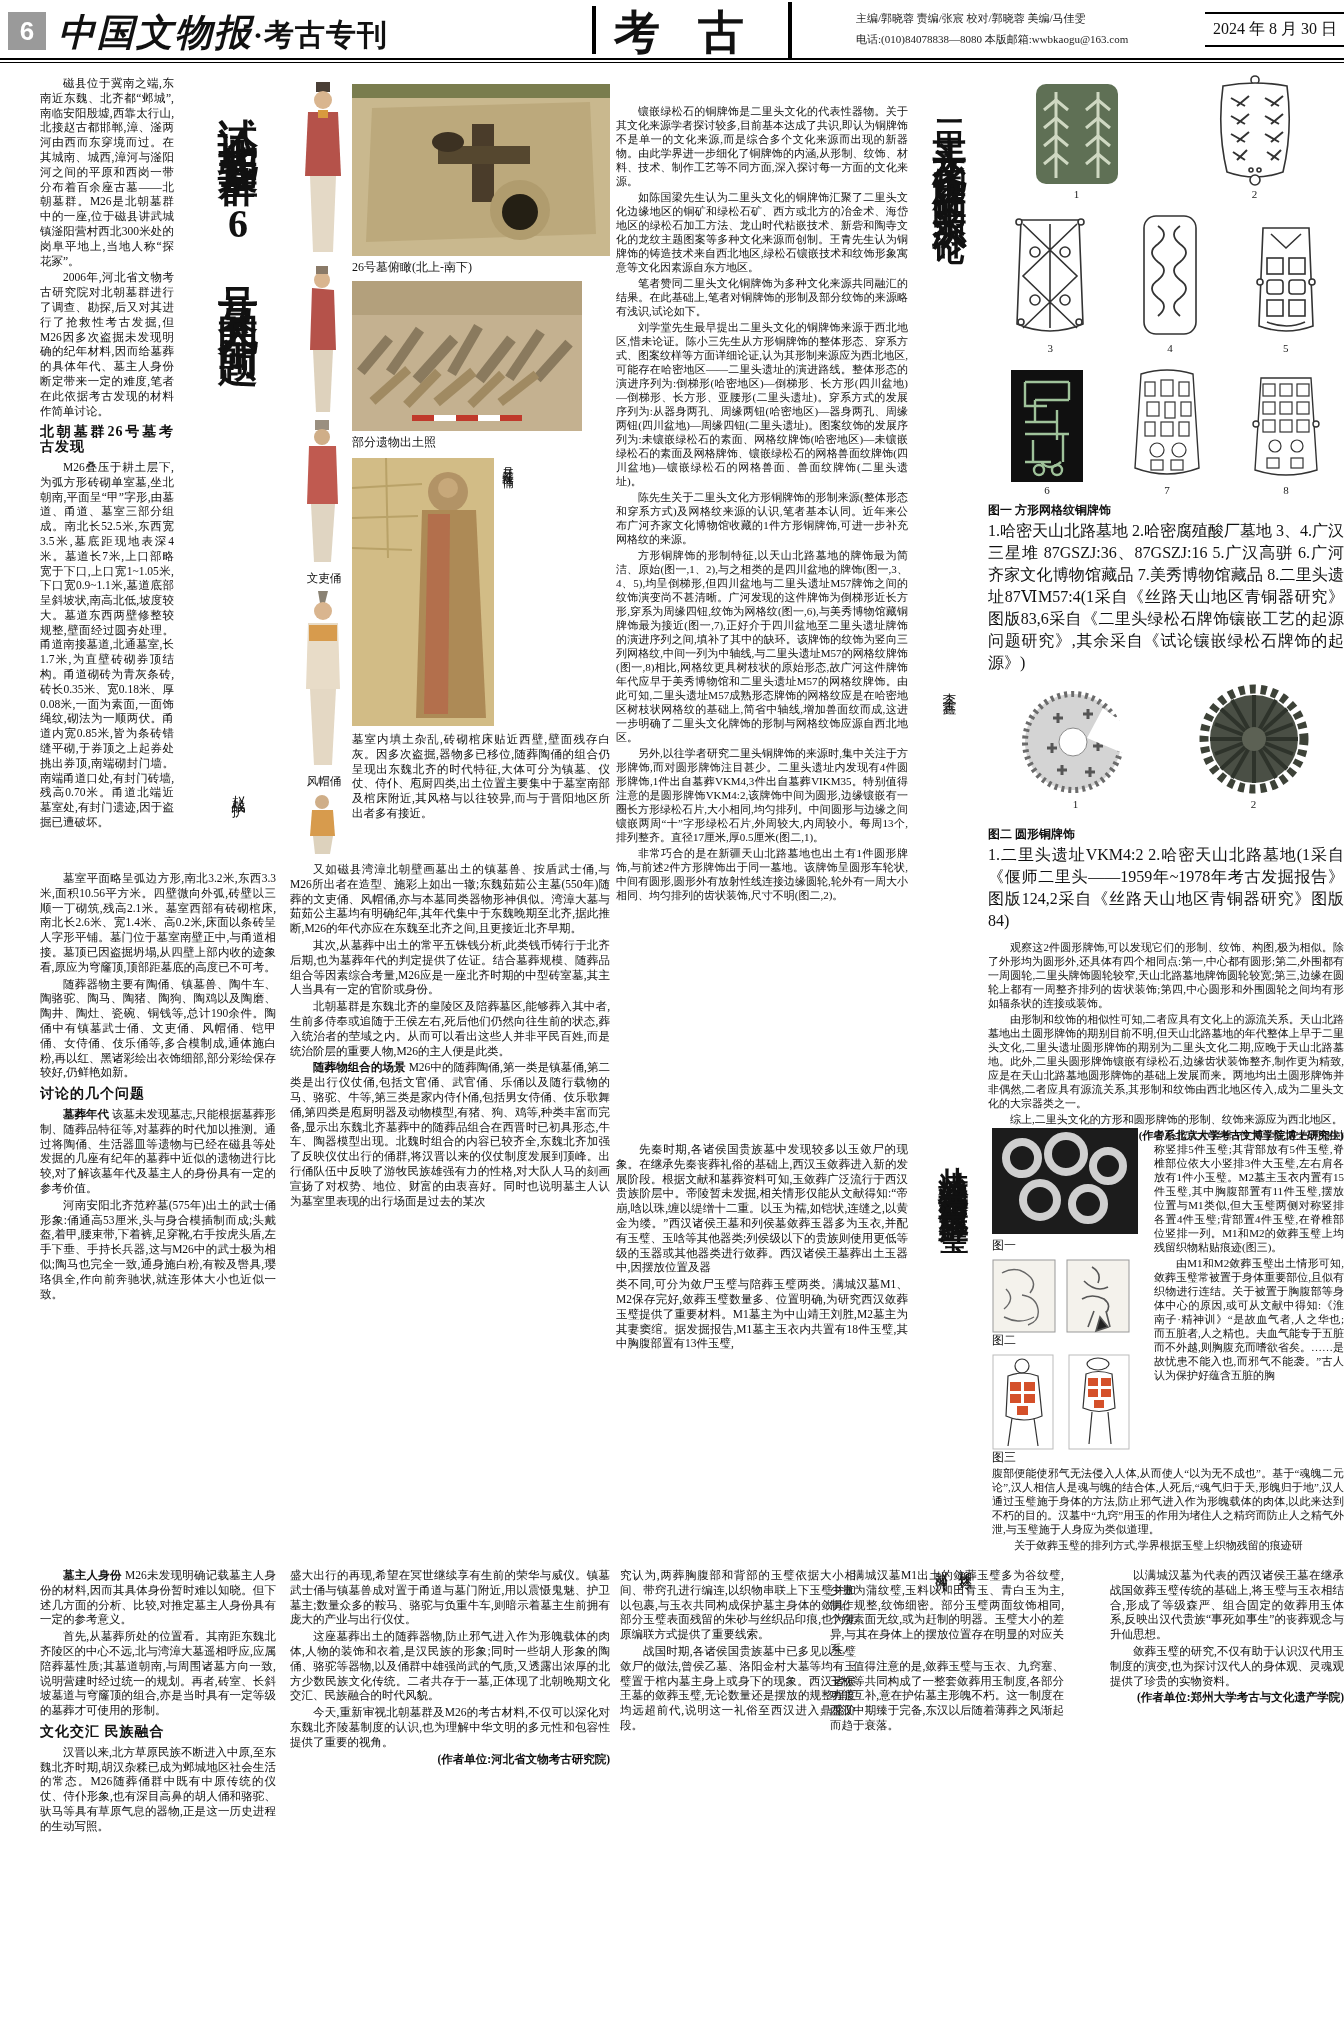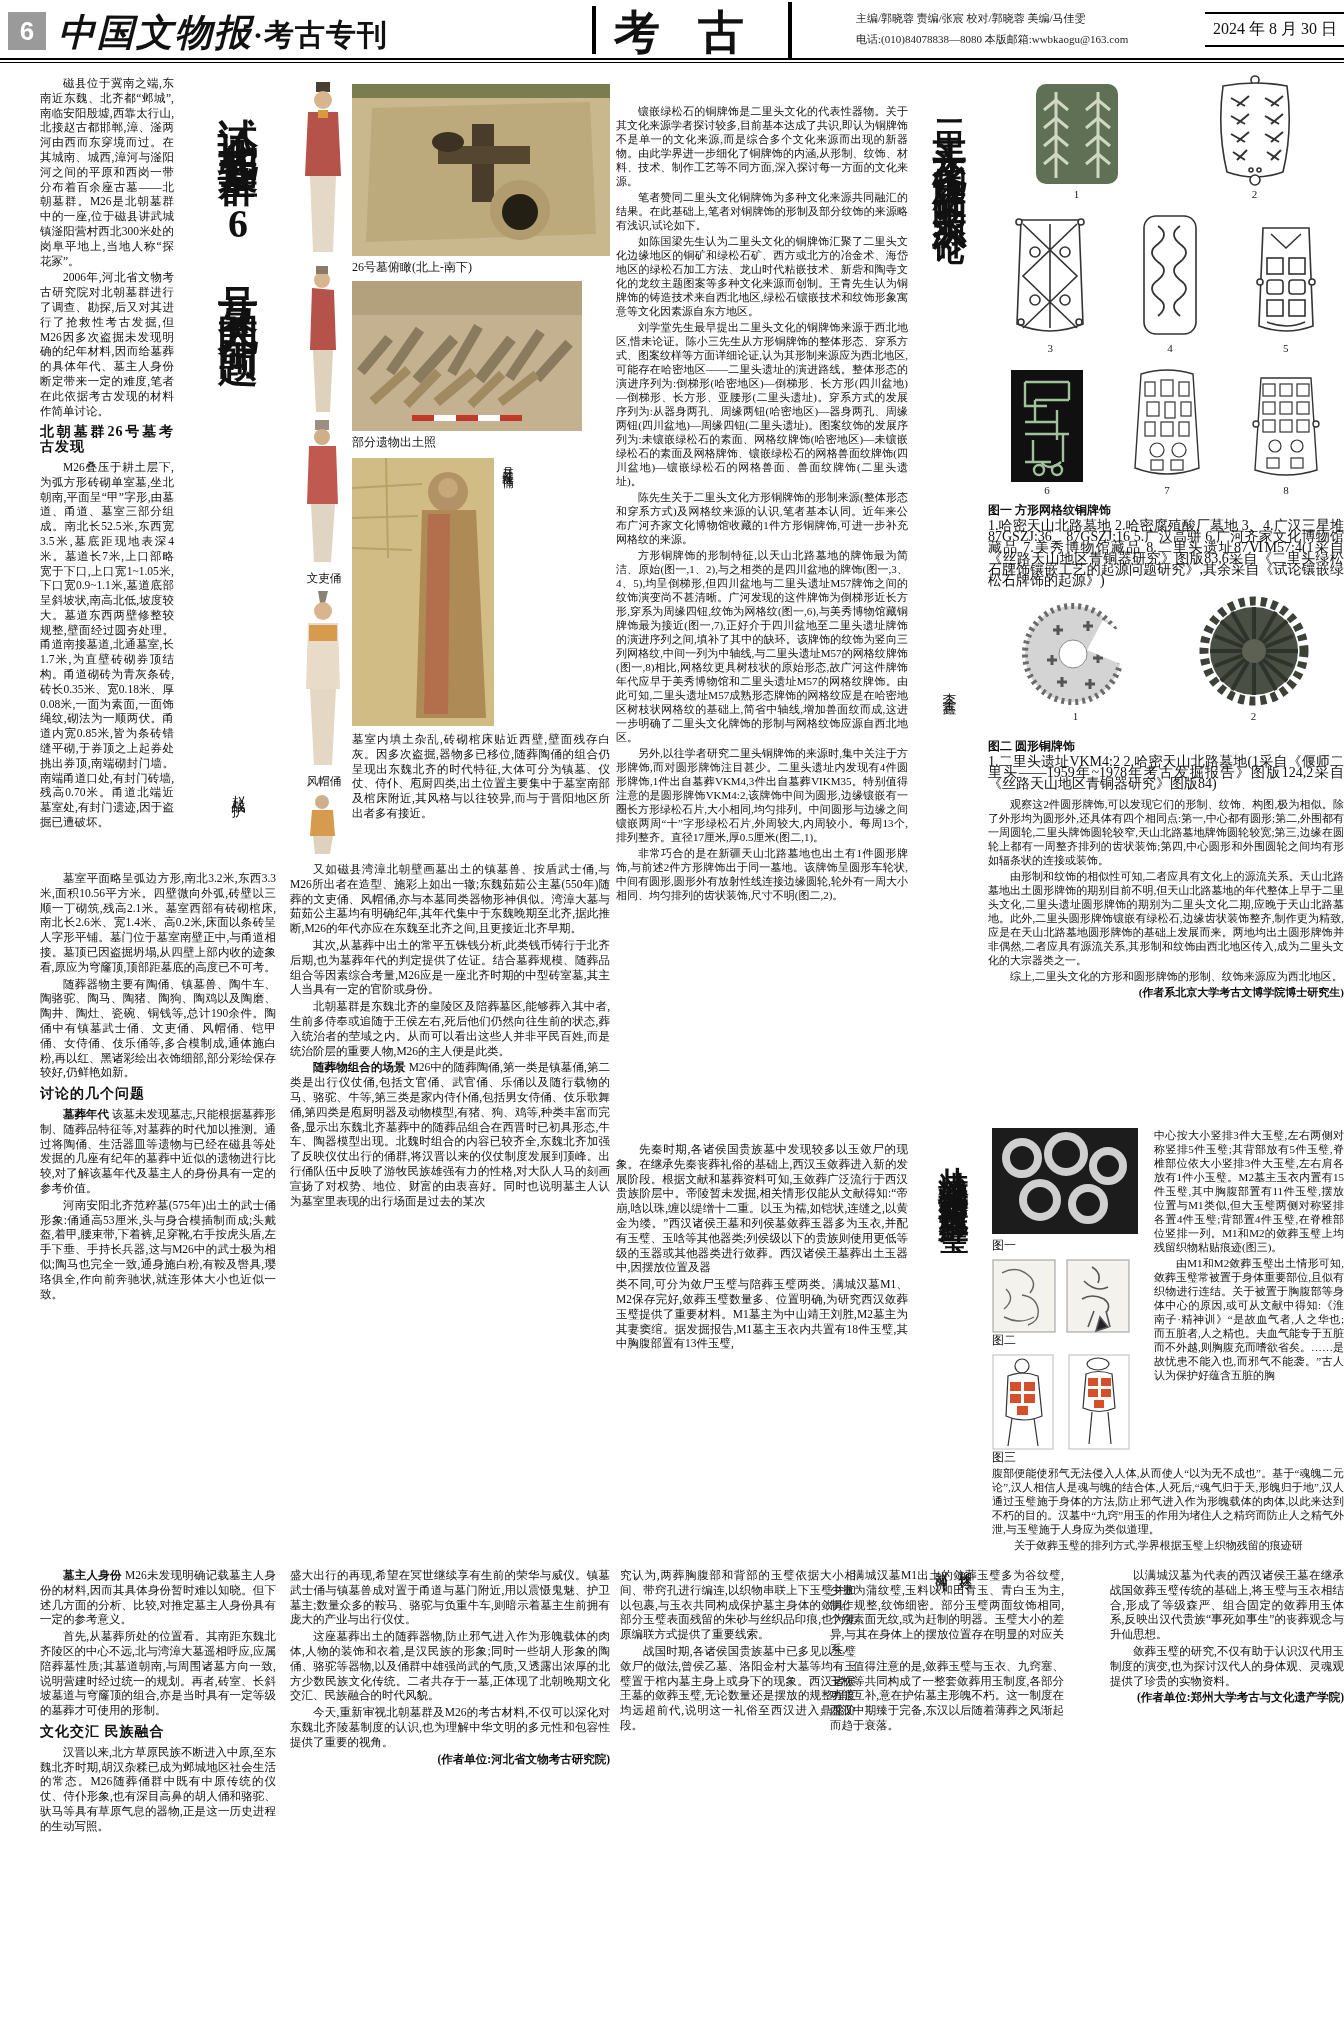--- a/index.html
+++ b/index.html
@@ -26,21 +26,21 @@
   .runin{font-weight:bold;}
   .endnote{text-align:right;font-weight:bold;text-indent:0 !important;}
   
   .vtitle{writing-mode:vertical-rl;text-orientation:upright;font-weight:900;letter-spacing:10px;
           font-family:"Liberation Serif","DejaVu Serif",serif;}
   .vauthor{writing-mode:vertical-rl;text-orientation:upright;font-size:14px;letter-spacing:4px;}
   
   .cap{font-size:12px;line-height:15px;}
   .cap-r{text-align:left;}
   .figcap-title{font-weight:bold;font-size:12px;margin:2px 0 1px 0;}
-  .figcap-src{font-size:14px;line-height:11px;text-align:justify;}
+  .figcap-src{font-size:16px;line-height:22px;text-align:justify;}
   .plaque-row{display:flex;justify-content:space-around;align-items:flex-end;}
   .plaque-cell{display:flex;flex-direction:column;align-items:center;}
   .plaque-num{font-size:11px;margin-top:2px;color:#222;}
   .strip-cap{font-size:11.5px;text-align:center;margin:1px 0 3px 0;}
 </style>
 </head>
 <body>
 
 <div class="page">
 
@@ -176,22 +176,22 @@
   </div>
   <div class="abs tcol fs115" style="left:290px;top:862px;width:320px;height:700px;">
     <p>又如磁县湾漳北朝壁画墓出土的镇墓兽、按盾武士俑,与M26所出者在造型、施彩上如出一辙;东魏茹茹公主墓(550年)随葬的文吏俑、风帽俑,亦与本墓同类器物形神俱似。湾漳大墓与茹茹公主墓均有明确纪年,其年代集中于东魏晚期至北齐,据此推断,M26的年代亦应在东魏至北齐之间,且更接近北齐早期。</p>
     <p>其次,从墓葬中出土的常平五铢钱分析,此类钱币铸行于北齐后期,也为墓葬年代的判定提供了佐证。结合墓葬规模、随葬品组合等因素综合考量,M26应是一座北齐时期的中型砖室墓,其主人当具有一定的官阶或身份。</p>
     <p>北朝墓群是东魏北齐的皇陵区及陪葬墓区,能够葬入其中者,生前多侍奉或追随于王侯左右,死后他们仍然向往生前的状态,葬入统治者的茔域之内。从而可以看出这些人并非平民百姓,而是统治阶层的重要人物,M26的主人便是此类。</p>
     <p><b class="runin">随葬物组合的场景</b>&nbsp;<span>M26中的随葬陶俑,第一类是镇墓俑,第二类是出行仪仗俑,包括文官俑、武官俑、乐俑以及随行载物的马、骆驼、牛等,第三类是家内侍仆俑,包括男女侍俑、伎乐歌舞俑,第四类是庖厨明器及动物模型,有猪、狗、鸡等,种类丰富而完备,显示出东魏北齐墓葬中的随葬品组合在西晋时已初具形态,牛车、陶器模型出现。北魏时组合的内容已较齐全,东魏北齐加强了反映仪仗出行的俑群,将汉晋以来的仪仗制度发展到顶峰。出行俑队伍中反映了游牧民族雄强有力的性格,对大队人马的刻画宣扬了对权势、地位、财富的由衷喜好。同时也说明墓主人认为墓室里表现的出行场面是过去的某次</span></p>
   </div>
 
   <div class="abs tcol fs11" style="left:616px;top:104px;width:292px;height:1006px;">
     <p>镶嵌绿松石的铜牌饰是二里头文化的代表性器物。关于其文化来源学者探讨较多,目前基本达成了共识,即认为铜牌饰不是单一的文化来源,而是综合多个文化来源而出现的新器物。由此学界进一步细化了铜牌饰的内涵,从形制、纹饰、材料、技术、制作工艺等不同方面,深入探讨每一方面的文化来源。</p>
+    <p>如陈国梁先生认为二里头文化的铜牌饰汇聚了二里头文化边缘地区的铜矿和绿松石矿、西方或北方的冶金术、海岱地区的绿松石加工方法、龙山时代粘嵌技术、新砦和陶寺文化的龙纹主题图案等多种文化来源而创制。王青先生认为铜牌饰的铸造技术来自西北地区,绿松石镶嵌技术和纹饰形象寓意等文化因素源自东方地区。</p>
     <p>笔者赞同二里头文化铜牌饰为多种文化来源共同融汇的结果。在此基础上,笔者对铜牌饰的形制及部分纹饰的来源略有浅识,试论如下。</p>
-    <p>如陈国梁先生认为二里头文化的铜牌饰汇聚了二里头文化边缘地区的铜矿和绿松石矿、西方或北方的冶金术、海岱地区的绿松石加工方法、龙山时代粘嵌技术、新砦和陶寺文化的龙纹主题图案等多种文化来源而创制。王青先生认为铜牌饰的铸造技术来自西北地区,绿松石镶嵌技术和纹饰形象寓意等文化因素源自东方地区。</p>
     <p>刘学堂先生最早提出二里头文化的铜牌饰来源于西北地区,惜未论证。陈小三先生从方形铜牌饰的整体形态、穿系方式、图案纹样等方面详细论证,认为其形制来源应为西北地区,可能存在哈密地区——二里头遗址的演进路线。整体形态的演进序列为:倒梯形(哈密地区)—倒梯形、长方形(四川盆地)—倒梯形、长方形、亚腰形(二里头遗址)。穿系方式的发展序列为:从器身两孔、周缘两钮(哈密地区)—器身两孔、周缘两钮(四川盆地)—周缘四钮(二里头遗址)。图案纹饰的发展序列为:未镶嵌绿松石的素面、网格纹牌饰(哈密地区)—未镶嵌绿松石的素面及网格牌饰、镶嵌绿松石的网格兽面纹牌饰(四川盆地)—镶嵌绿松石的网格兽面、兽面纹牌饰(二里头遗址)。</p>
     <p>陈先生关于二里头文化方形铜牌饰的形制来源(整体形态和穿系方式)及网格纹来源的认识,笔者基本认同。近年来公布广河齐家文化博物馆收藏的1件方形铜牌饰,可进一步补充网格纹的来源。</p>
     <p>方形铜牌饰的形制特征,以天山北路墓地的牌饰最为简洁、原始(图一,1、2),与之相类的是四川盆地的牌饰(图一,3、4、5),均呈倒梯形,但四川盆地与二里头遗址M57牌饰之间的纹饰演变尚不甚清晰。广河发现的这件牌饰为倒梯形近长方形,穿系为周缘四钮,纹饰为网格纹(图一,6),与美秀博物馆藏铜牌饰最为接近(图一,7),正好介于四川盆地至二里头遗址牌饰的演进序列之间,填补了其中的缺环。该牌饰的纹饰为竖向三列网格纹,中间一列为中轴线,与二里头遗址M57的网格纹牌饰(图一,8)相比,网格纹更具树枝状的原始形态,故广河这件牌饰年代应早于美秀博物馆和二里头遗址M57的网格纹牌饰。由此可知,二里头遗址M57成熟形态牌饰的网格纹应是在哈密地区树枝状网格纹的基础上,简省中轴线,增加兽面纹而成,这进一步明确了二里头文化牌饰的形制与网格纹饰应源自西北地区。</p>
     <p>另外,以往学者研究二里头铜牌饰的来源时,集中关注于方形牌饰,而对圆形牌饰注目甚少。二里头遗址内发现有4件圆形牌饰,1件出自墓葬VKM4,3件出自墓葬VIKM35。特别值得注意的是圆形牌饰VKM4:2,该牌饰中间为圆形,边缘镶嵌有一圈长方形绿松石片,大小相同,均匀排列。中间圆形与边缘之间镶嵌两周“十”字形绿松石片,外周较大,内周较小。每周13个,排列整齐。直径17厘米,厚0.5厘米(图二,1)。</p>
     <p>非常巧合的是在新疆天山北路墓地也出土有1件圆形牌饰,与前述2件方形牌饰出于同一墓地。该牌饰呈圆形车轮状,中间有圆形,圆形外有放射性线连接边缘圆轮,轮外有一周大小相同、均匀排列的齿状装饰,尺寸不明(图二,2)。</p>
   </div>
 
   <div class="abs" style="left:912px;top:96px;width:74px;height:680px;">
     <div class="vtitle" style="font-size:34px;letter-spacing:9px;height:570px;margin:0 auto;">二里头文化铜牌饰的来源补论</div>
     <div class="vauthor" style="margin:16px auto 0;height:70px;">李全鑫</div>

